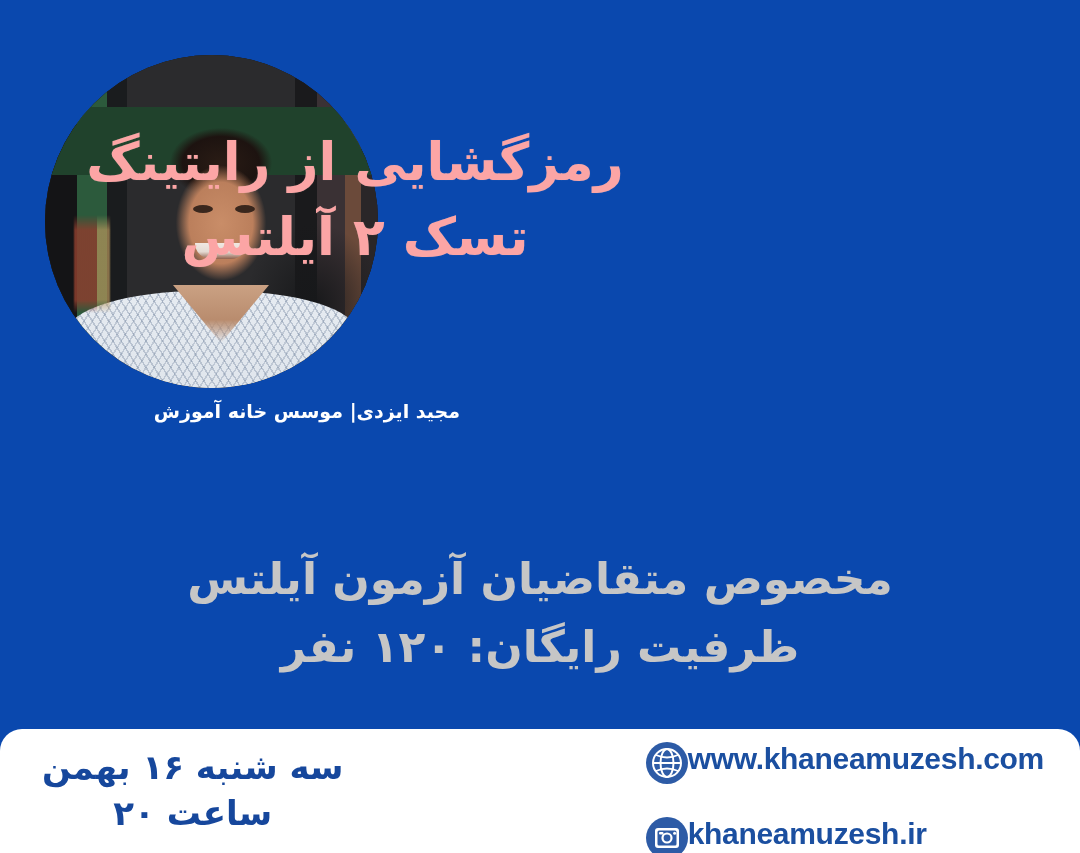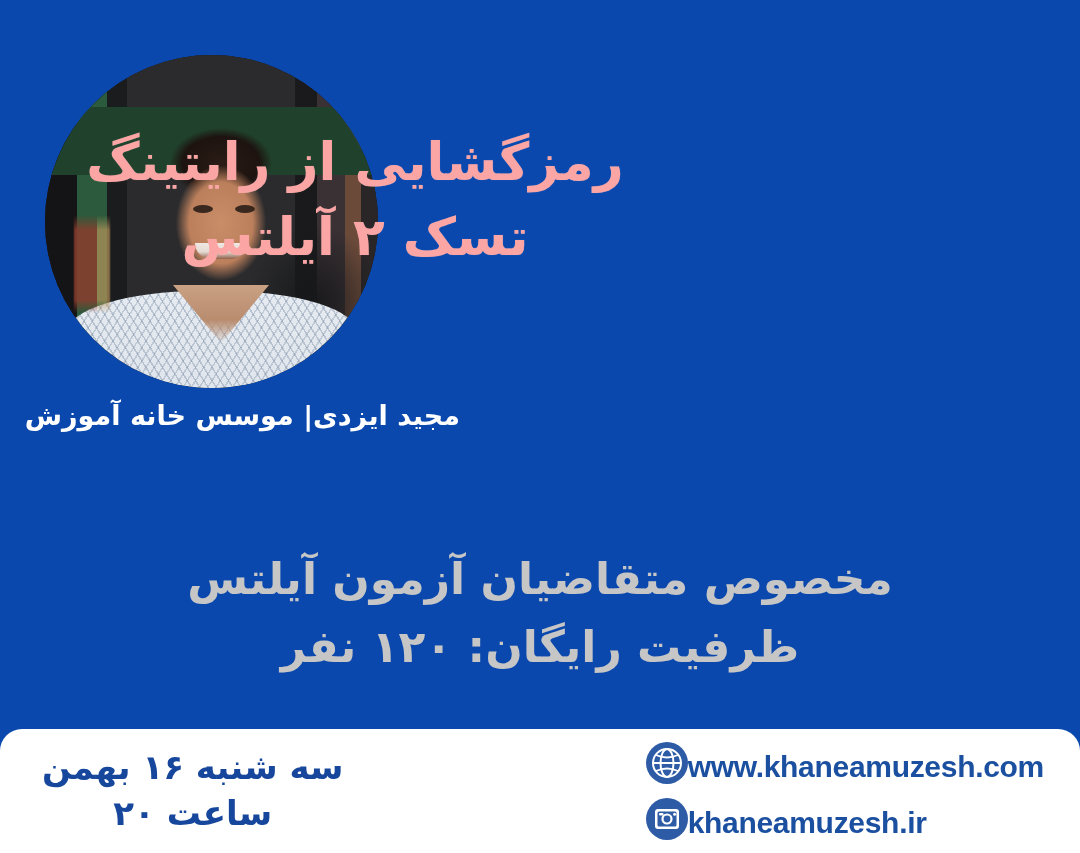--- a/index.html
+++ b/index.html
@@ -120,21 +120,21 @@
   .photo-eye.r { left: 190px; }
 
   
   .presenter-name {
     position: absolute;
     right: 620px;
     left: 30px;
     top: 400px;
     text-align: right;
     color: #ffffff;
-    font-size: 27px;
+    font-size: 19px;
     font-weight: bold;
     letter-spacing: 0;
     white-space: nowrap;
   }
 
   
   .title-block {
     position: absolute;
     right: 430px;
     left: 60px;
@@ -185,21 +185,22 @@
 
   .contact-col {
     display: flex;
     flex-direction: column;
     gap: 14px;
     direction: ltr;
   }
   .contact-row {
     display: flex;
     flex-direction: row;
-    align-items: flex-end;
+    align-items: flex-start;
+    margin-top: 19px;
   }
   .contact-text {
     color: #1b4fa0;
     font-size: 30px;
     font-weight: bold;
     font-family: "Liberation Sans", sans-serif;
     letter-spacing: -0.3px;
     white-space: nowrap;
   }
   .ic {

